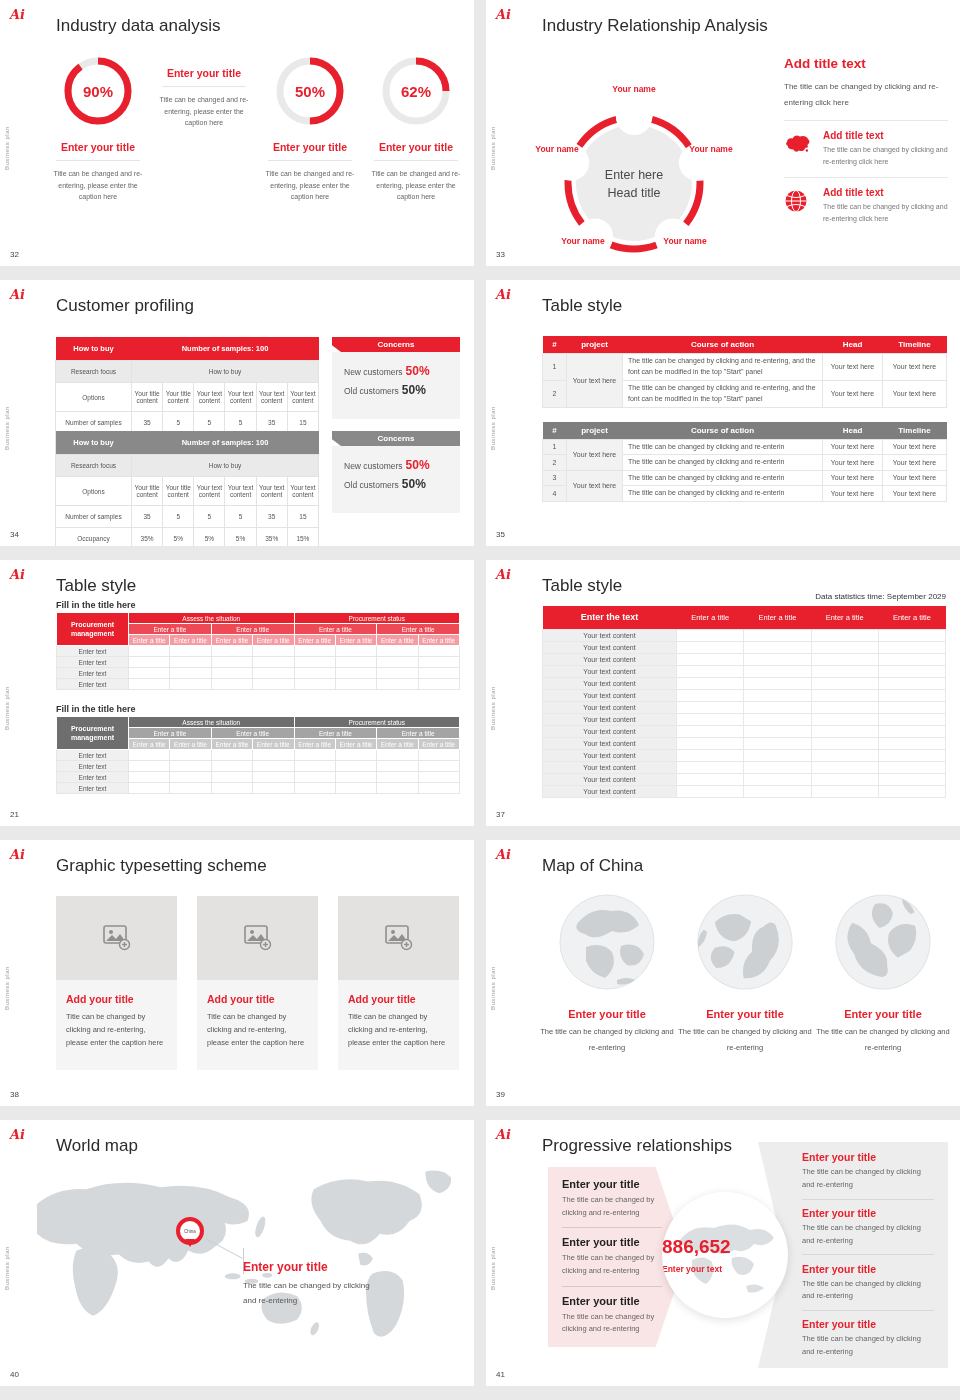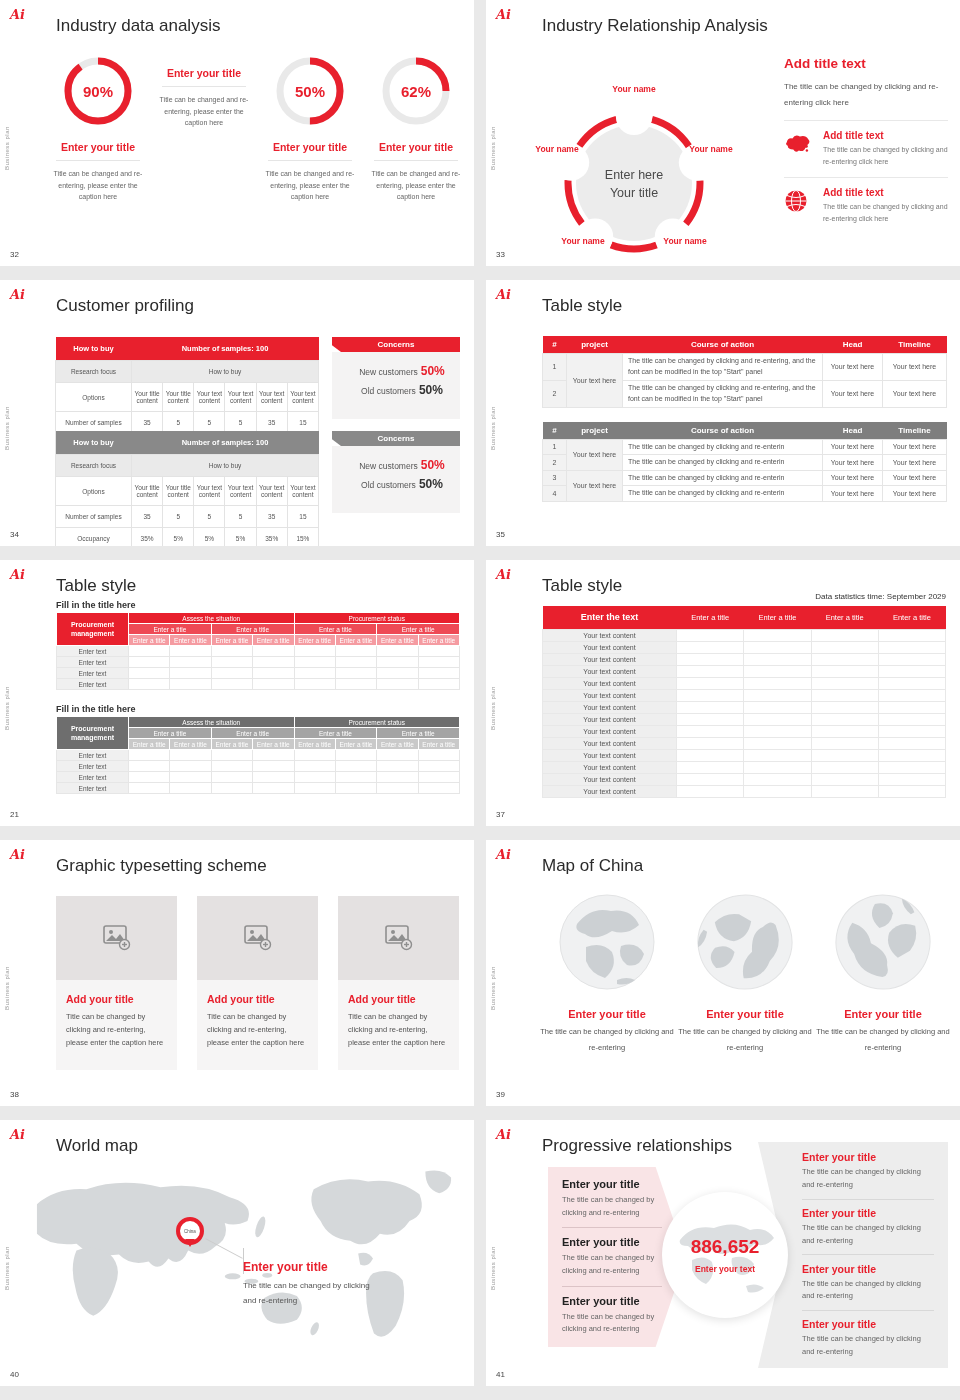--- a/index.html
+++ b/index.html
@@ -48,21 +48,21 @@
   .ctab tr.h td{border:none;color:#fff;font-weight:bold;font-size:7.5px;height:15px;}
   .ctab.red tr.h td{background:var(--red);}
   .ctab.gray tr.h td{background:#898989;}
   .ctab tr.r2 td{background:#eaeaea;}
   .ctab tr.r3 td{height:22px;}
   .cbox{position:absolute;left:332px;width:128px;}
   .cbox.ta{top:57px;}.cbox.tb{top:151px;}
   .cbar{height:15px;color:#fff;font-weight:bold;font-size:8px;text-align:center;line-height:15px;clip-path:polygon(0 0,100% 0,100% 100%,9px 100%,0 55%);}
   .cbox.red .cbar{background:var(--red);}
   .cbox.gray .cbar{background:#898989;}
-  .cbody{background:#f4f3f3;height:67px;padding:12px 0 0 12px;text-align:center;}
+  .cbody{background:#f4f3f3;height:67px;padding:12px 0 0 12px;}
   .cline{font-size:8.5px;color:#555;margin-bottom:5px;}
   .cval{font-size:12px;font-weight:bold;margin-left:3px;}
   .cval.r{color:var(--red);}.cval.d{color:#333;}
   
   .ptab{position:absolute;left:56px;width:404px;border-collapse:collapse;table-layout:fixed;font-size:7px;color:#555;text-align:center;}
   .ptab.ta{top:56px;}.ptab.tb{top:142px;}
   .ptab tr.h td{background:var(--red);color:#fff;font-weight:bold;font-size:8px;height:17px;border:none;}
   .ptab.gray tr.h td{background:#7e7e7e;}
   .ptab td{border:1px solid #e5e5e5;padding:2px 5px;height:27px;overflow:hidden;}
   .ptab.tb td{height:15px;}
@@ -110,21 +110,21 @@
   .t40 .gc{text-align:left;line-height:1.9;font-size:8px;}
   
   .pinkp{position:absolute;left:62px;top:47px;width:138px;height:180px;background:#f9e4e6;clip-path:polygon(0 0,78% 0,100% 50%,78% 100%,0 100%);padding:11px 34px 11px 14px;display:flex;flex-direction:column;justify-content:space-between;}
   .pbt{font-weight:bold;font-size:11px;color:#222;margin-bottom:4px;}
   .pbc{font-size:7.5px;color:#666;line-height:1.7;width:94px;}
   .pdiv{height:1px;background:#dcc3c6;width:100px;}
   .grayp{position:absolute;left:272px;top:22px;width:190px;height:226px;background:#ededed;clip-path:polygon(0 0,100% 0,100% 100%,0 100%,14% 50%);padding:9px 14px 9px 44px;display:flex;flex-direction:column;justify-content:space-between;}
   .gbt{color:var(--red);font-weight:bold;font-size:10.5px;margin-bottom:3px;}
   .gbc{font-size:7.5px;color:#666;line-height:1.7;}
   .gdiv{height:1px;background:#d8d8d8;}
-  .circ{position:absolute;left:176px;top:72px;width:126px;height:126px;background:#fff;border-radius:50%;box-shadow:0 2px 10px rgba(0,0,0,.12);z-index:2;display:flex;flex-direction:column;align-items:center;justify-content:center;overflow:hidden;}
+  .circ{position:absolute;left:176px;top:72px;width:126px;height:126px;background:#fff;border-radius:50%;box-shadow:0 2px 10px rgba(0,0,0,.12);z-index:2;display:flex;flex-direction:column;justify-content:center;overflow:hidden;}
   .circ svg{position:absolute;inset:0;}
   .cv{font-size:19px;font-weight:bold;color:var(--red);z-index:1;}
   .cl{font-size:8.5px;font-weight:bold;color:var(--red);margin-top:6px;z-index:1;}
 </style>
 </head>
 <body>
 
 <svg width="0" height="0" style="position:absolute">
   <defs>
     <symbol id="globesym" viewBox="0 0 100 100">
@@ -201,21 +201,21 @@
       <circle cx="77.2" cy="157.4" r="18" fill="#fff"></circle>
       <circle cx="53.2" cy="83.6" r="18" fill="#fff"></circle>
     </svg>
     <div class="gear-label" style="left:93px;top:6px">Your name</div>
     <div class="gear-label" style="left:170px;top:66px">Your name</div>
     <div class="gear-label" style="left:16px;top:66px">Your name</div>
     <div class="gear-label" style="left:144px;top:158px">Your name</div>
     <div class="gear-label" style="left:42px;top:158px">Your name</div>
     <div class="gear-center">
       <div>Enter here</div>
-      <div>Your title</div>
+      <div>Head title</div>
     </div>
   </div>
   <div class="r33">
     <div class="h1">Add title text</div>
     <div class="b1">The title can be changed by clicking and re-entering click here</div>
     <div class="sep"></div>
     <div class="itm">
       <span class="ic">
         <svg width="28" height="24" viewBox="0 0 30 24">
           <path d="M3,10 Q4,5 9,6 Q12,1 17,4 Q23,2 26,7 Q29,10 25,13 Q27,16 23,16 Q21,21 16,19 Q12,22 10,18 Q4,18 4,14 Q1,12 3,10 Z" fill="#e8202d"></path>

